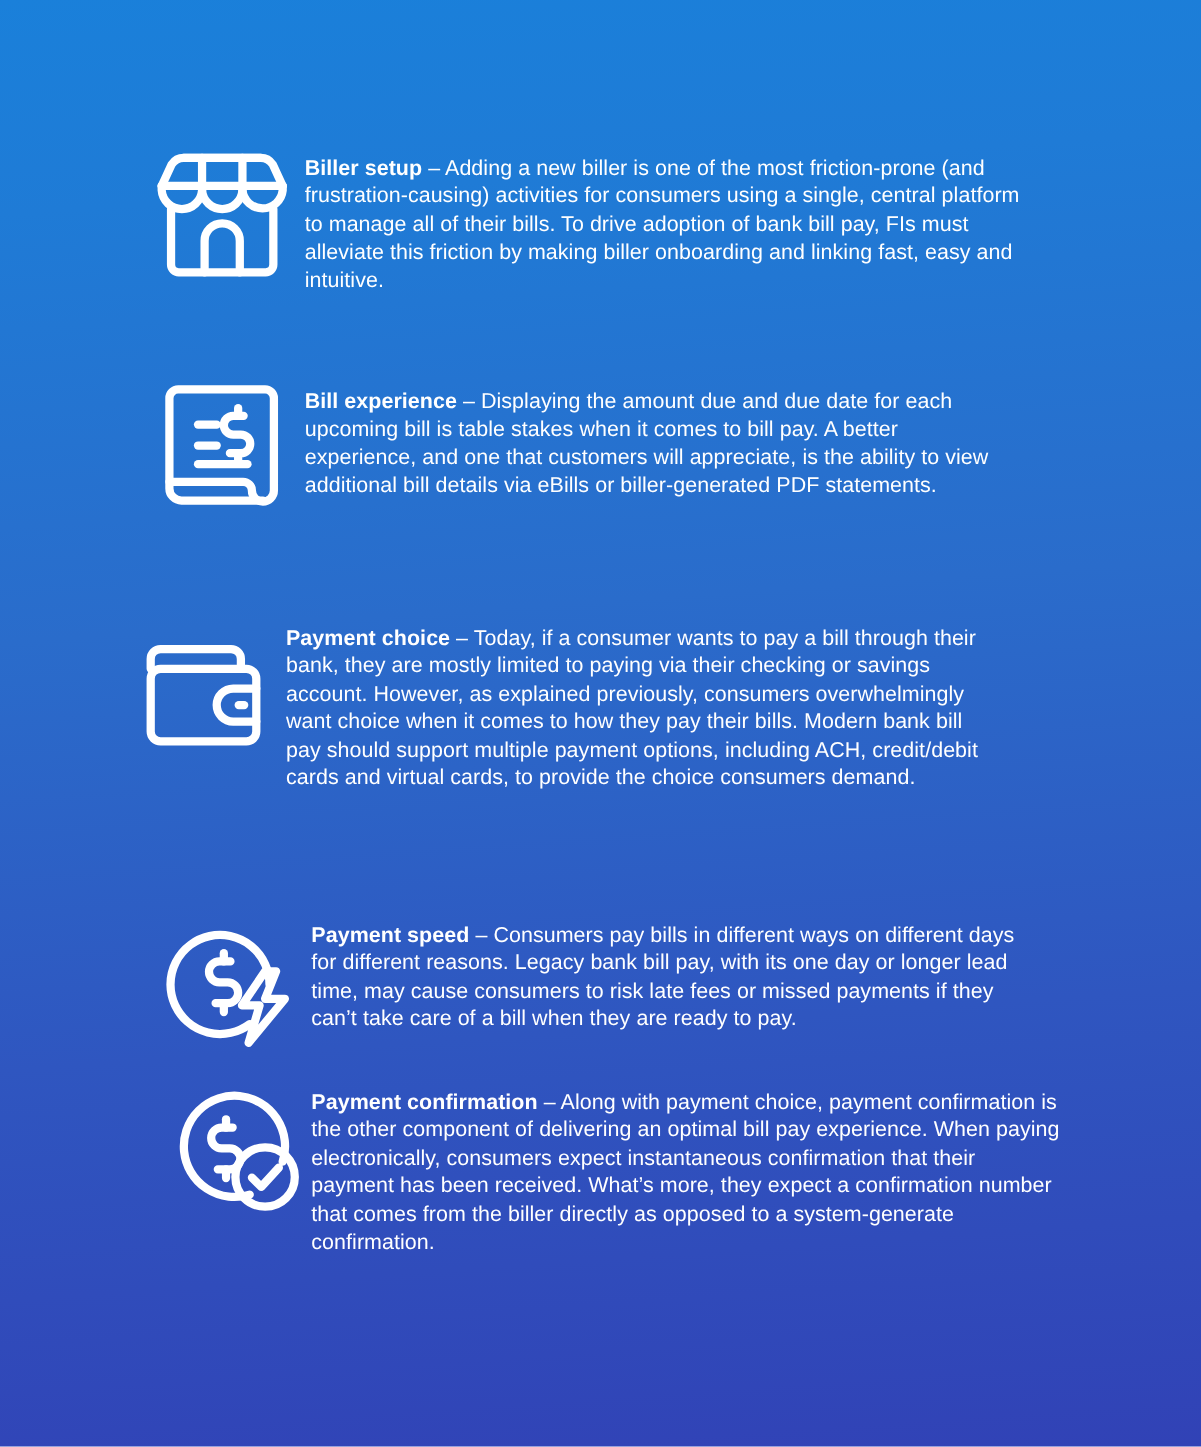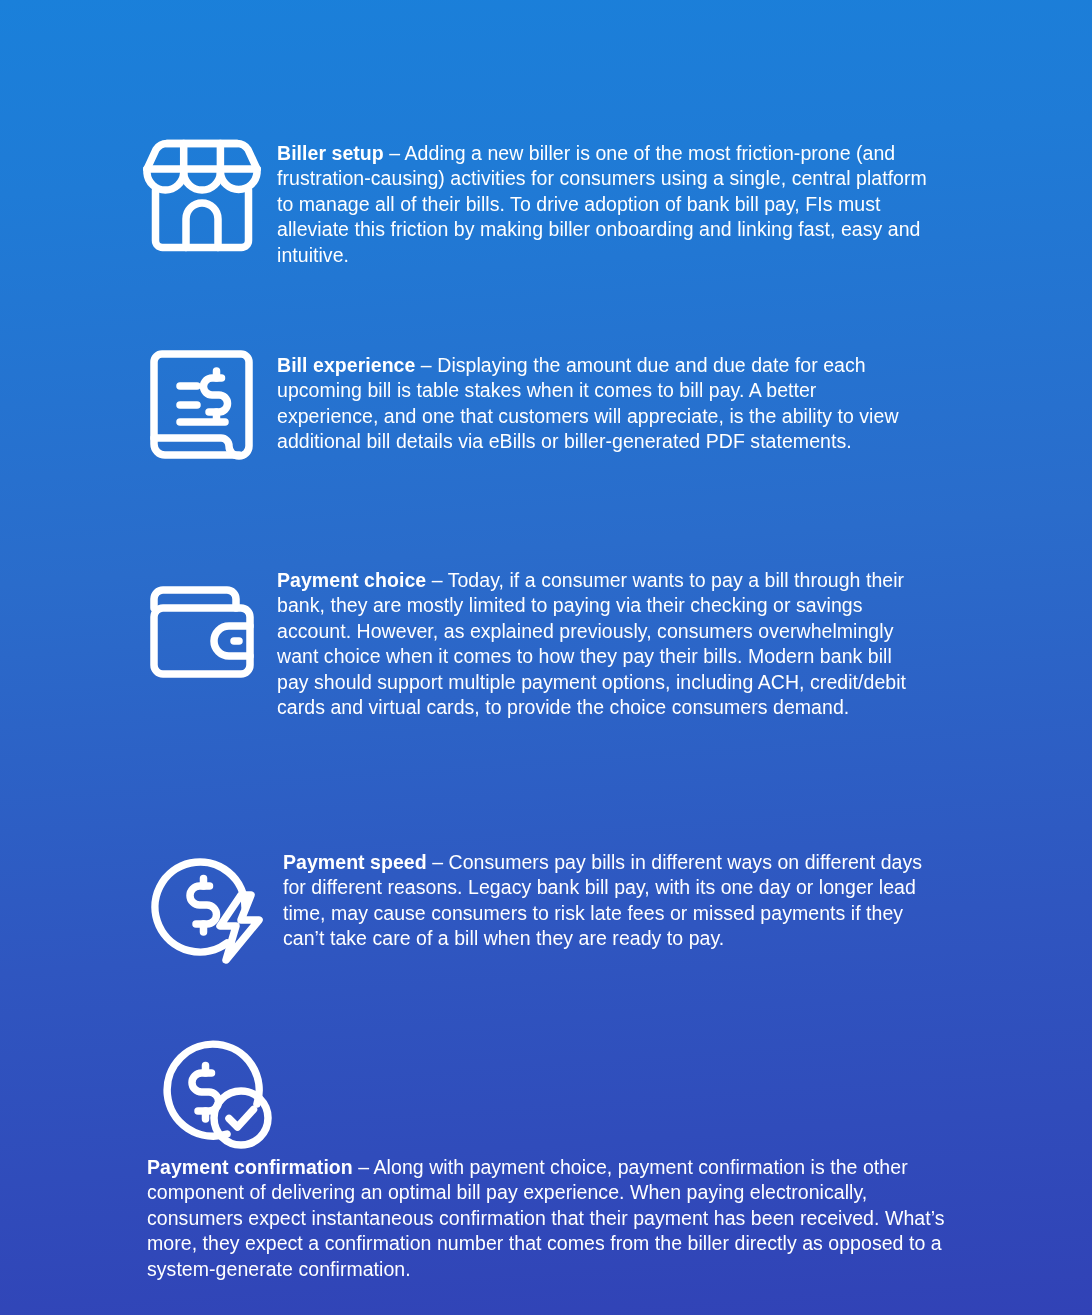--- a/index.html
+++ b/index.html
@@ -53,23 +53,23 @@
     font-weight: 400;
   }
 
   .feature-text .label {
     font-weight: 700;
   }
 
   
   #row-biller-setup      { left: 126px; top: 134px;  width: 820px; }
   #row-bill-presentment  { left: 126px; top: 347px;  width: 790px; }
-  #row-payment-choice    { left: 126px; top: 562px;  width: 800px; }
-  #row-payment-speed     { left: 138px; top: 832px;  width: 790px; margin-top: 12px; }
-  #row-payment-confirm   { left: 147px; top: 1032px; width: 820px; flex-direction: column; }
+  #row-payment-choice    { left: 109px; top: 562px;  width: 800px; }
+  #row-payment-speed     { left: 138px; top: 832px;  width: 790px; }
+  #row-payment-confirm   { left: 147px; top: 984px; width: 820px; }
 
   #row-biller-setup     .icon-cell { width: 151px; padding-top: 4px; }
   #row-bill-presentment .icon-cell { width: 151px; padding-top: 3px; }
   #row-payment-choice   .icon-cell { width: 151px; padding-top: 24px; }
   #row-payment-speed    .icon-cell { width: 145px; padding-top: 4px; }
   #row-payment-confirm  .icon-cell { width: 136px; padding-top: 3px; }
 
   #row-biller-setup     .text-cell { padding-top: 7px; }
   #row-bill-presentment .text-cell { padding-top: 6px; }
   #row-payment-choice   .text-cell { padding-top: 6px; }

